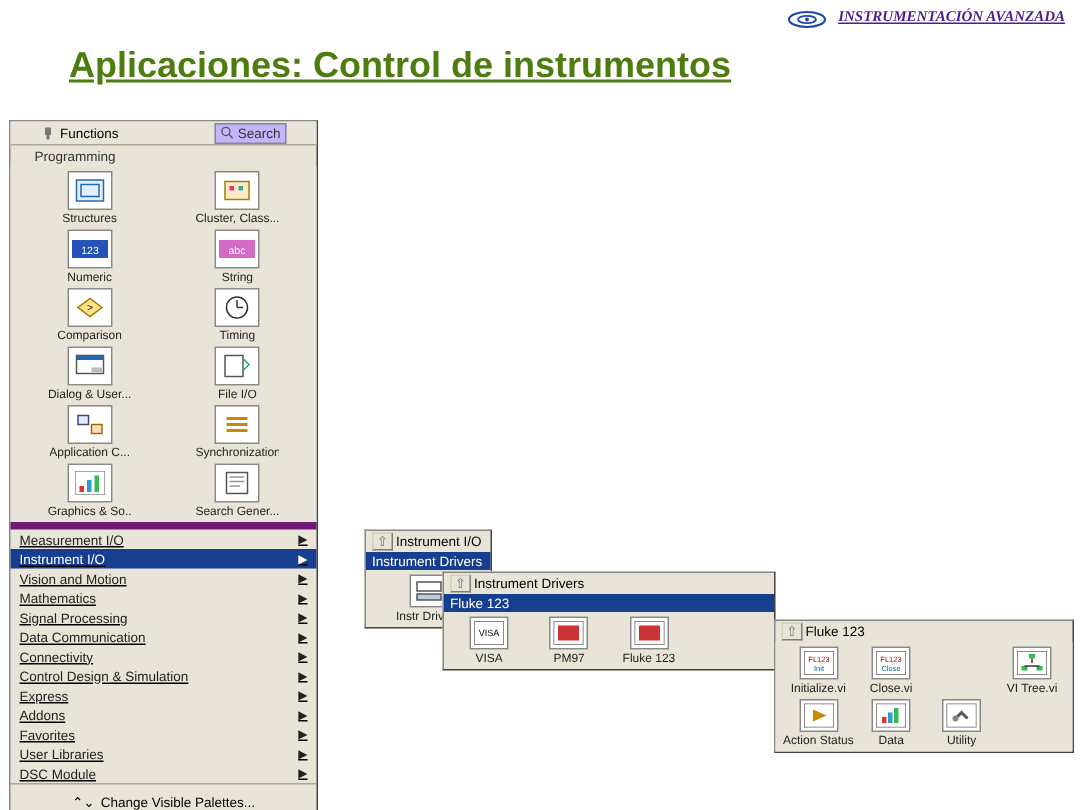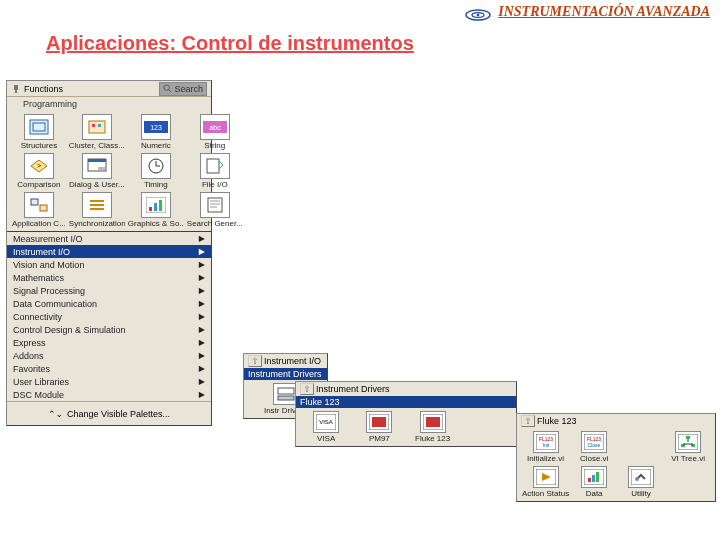--- a/index.html
+++ b/index.html
@@ -10,56 +10,56 @@
     background: #fff;
     position: relative;
     overflow: hidden;
   }
   .header {
     text-align: right;
     padding: 4px 10px 2px 0;
   }
   .header-title {
     font-family: "Times New Roman", serif;
-    font-size: 14px;
+    font-size: 10px;
     font-weight: bold;
     font-style: italic;
-    color: #c2410c;
+    color: #4c1d95;
     text-decoration: underline;
     display: inline-block;
   }
   .logo {
     display: inline-block;
     width: 28px; height: 16px;
     vertical-align: middle;
     margin-right: 4px;
     position: relative;
   }
   .logo svg { width: 100%; height: 100%; }
   .page-title {
     font-family: Arial, sans-serif;
-    font-size: 20px;
+    font-size: 24px;
     font-weight: bold;
     text-decoration: underline;
-    color: #ef4444;
+    color: #4d7c0f;
     margin: 8px 0 4px 46px;
   }
   .panel {
     position: absolute;
     background: #e8e4d8;
     border: 1px solid #888;
     border-right: 1px solid #444;
     border-bottom: 1px solid #444;
   }
   .panel-header {
     display: flex;
     align-items: center;
     background: #e8e4d8;
     border-bottom: 1px solid #b0a890;
-    padding: 2px 4px;
+    padding: 2px 20px;
     font-size: 9px;
     height: 16px;
   }
   .pin-icon {
     width: 10px; height: 10px;
     margin-right: 3px;
   }
   .nav-arrow, .nav-up {
     width: 14px; height: 12px;
     border: 1px outset #d4cfb8;
@@ -68,34 +68,34 @@
     display: inline-flex;
     align-items: center; justify-content: center;
     font-size: 9px;
     color: #777;
   }
   .search-box {
     margin-left: auto;
     display: flex;
     align-items: center;
     border: 1px solid #888;
-    background: #a3a3a3;
+    background: #c4b5fd;
     padding: 0 3px;
     height: 14px;
   }
   .search-box .mag { width: 9px; height: 9px; }
   .search-box span { font-size: 9px; color: #333; margin-left: 2px; }
   .section-label {
     padding: 2px 16px;
     font-size: 9px;
     color: #333;
   }
   .icon-grid {
     display: grid;
-    grid-template-columns: repeat(4, 1fr);
+    grid-template-columns: repeat(2, 1fr);
     gap: 1px 1px;
     padding: 2px 4px 2px 4px;
     background: #e8e4d8;
   }
   .cell {
     display: flex;
     flex-direction: column;
     align-items: center;
     padding: 1px;
   }
@@ -111,21 +111,22 @@
     font-size: 8px;
     color: #222;
     margin-top: 1px;
     text-align: center;
     white-space: nowrap;
     max-width: 56px;
     overflow: hidden;
     text-overflow: clip;
   }
   .list {
-    border-top: 1px solid #701a75;
+    border-top: 5px solid #701a75;
+    text-decoration: underline;
   }
   .list-item {
     padding: 1px 6px 1px 6px;
     font-size: 9px;
     color: #222;
     display: flex;
     align-items: center;
     justify-content: space-between;
     height: 13px;
   }
@@ -238,37 +239,37 @@
         <div class="ico">
           <svg class="icon-sq" width="20" height="16">
             <polygon points="10,2 18,8 10,14 2,8" fill="#ffe38a" stroke="#a07b00"></polygon>
             <text x="10" y="10" font-size="7" text-anchor="middle">&gt;</text>
           </svg>
         </div>
         <div class="lbl">Comparison</div>
       </div>
     <div class="cell">
         <div class="ico">
-          <svg class="icon-sq" width="20" height="16">
-            <rect x="1" y="1" width="18" height="12" fill="#fff" stroke="#555"></rect>
-            <rect x="1" y="1" width="18" height="3" fill="#2a66b0"></rect>
-            <rect x="11" y="9" width="7" height="3" fill="#bbb"></rect>
-          </svg>
-        </div>
-        <div class="lbl">Dialog &amp; User...</div>
-      </div>
-    <div class="cell">
-        <div class="ico">
           <svg class="icon-sq" width="18" height="18">
             <circle cx="9" cy="9" r="7" fill="#fff" stroke="#333"></circle>
             <line x1="9" y1="9" x2="9" y2="4" stroke="#333"></line>
             <line x1="9" y1="9" x2="13" y2="9" stroke="#333"></line>
           </svg>
         </div>
         <div class="lbl">Timing</div>
+      </div>
+    <div class="cell">
+        <div class="ico">
+          <svg class="icon-sq" width="20" height="16">
+            <rect x="1" y="1" width="18" height="12" fill="#fff" stroke="#555"></rect>
+            <rect x="1" y="1" width="18" height="3" fill="#2a66b0"></rect>
+            <rect x="11" y="9" width="7" height="3" fill="#bbb"></rect>
+          </svg>
+        </div>
+        <div class="lbl">Dialog &amp; User...</div>
       </div>
     <div class="cell">
         <div class="ico">
           <svg class="icon-sq" width="20" height="16">
             <rect x="2" y="1" width="12" height="14" fill="#fff" stroke="#555"></rect>
             <path d="M14 3 L18 7 L14 11" fill="none" stroke="#2a8"></path>
           </svg>
         </div>
         <div class="lbl">File I/O</div>
       </div>

